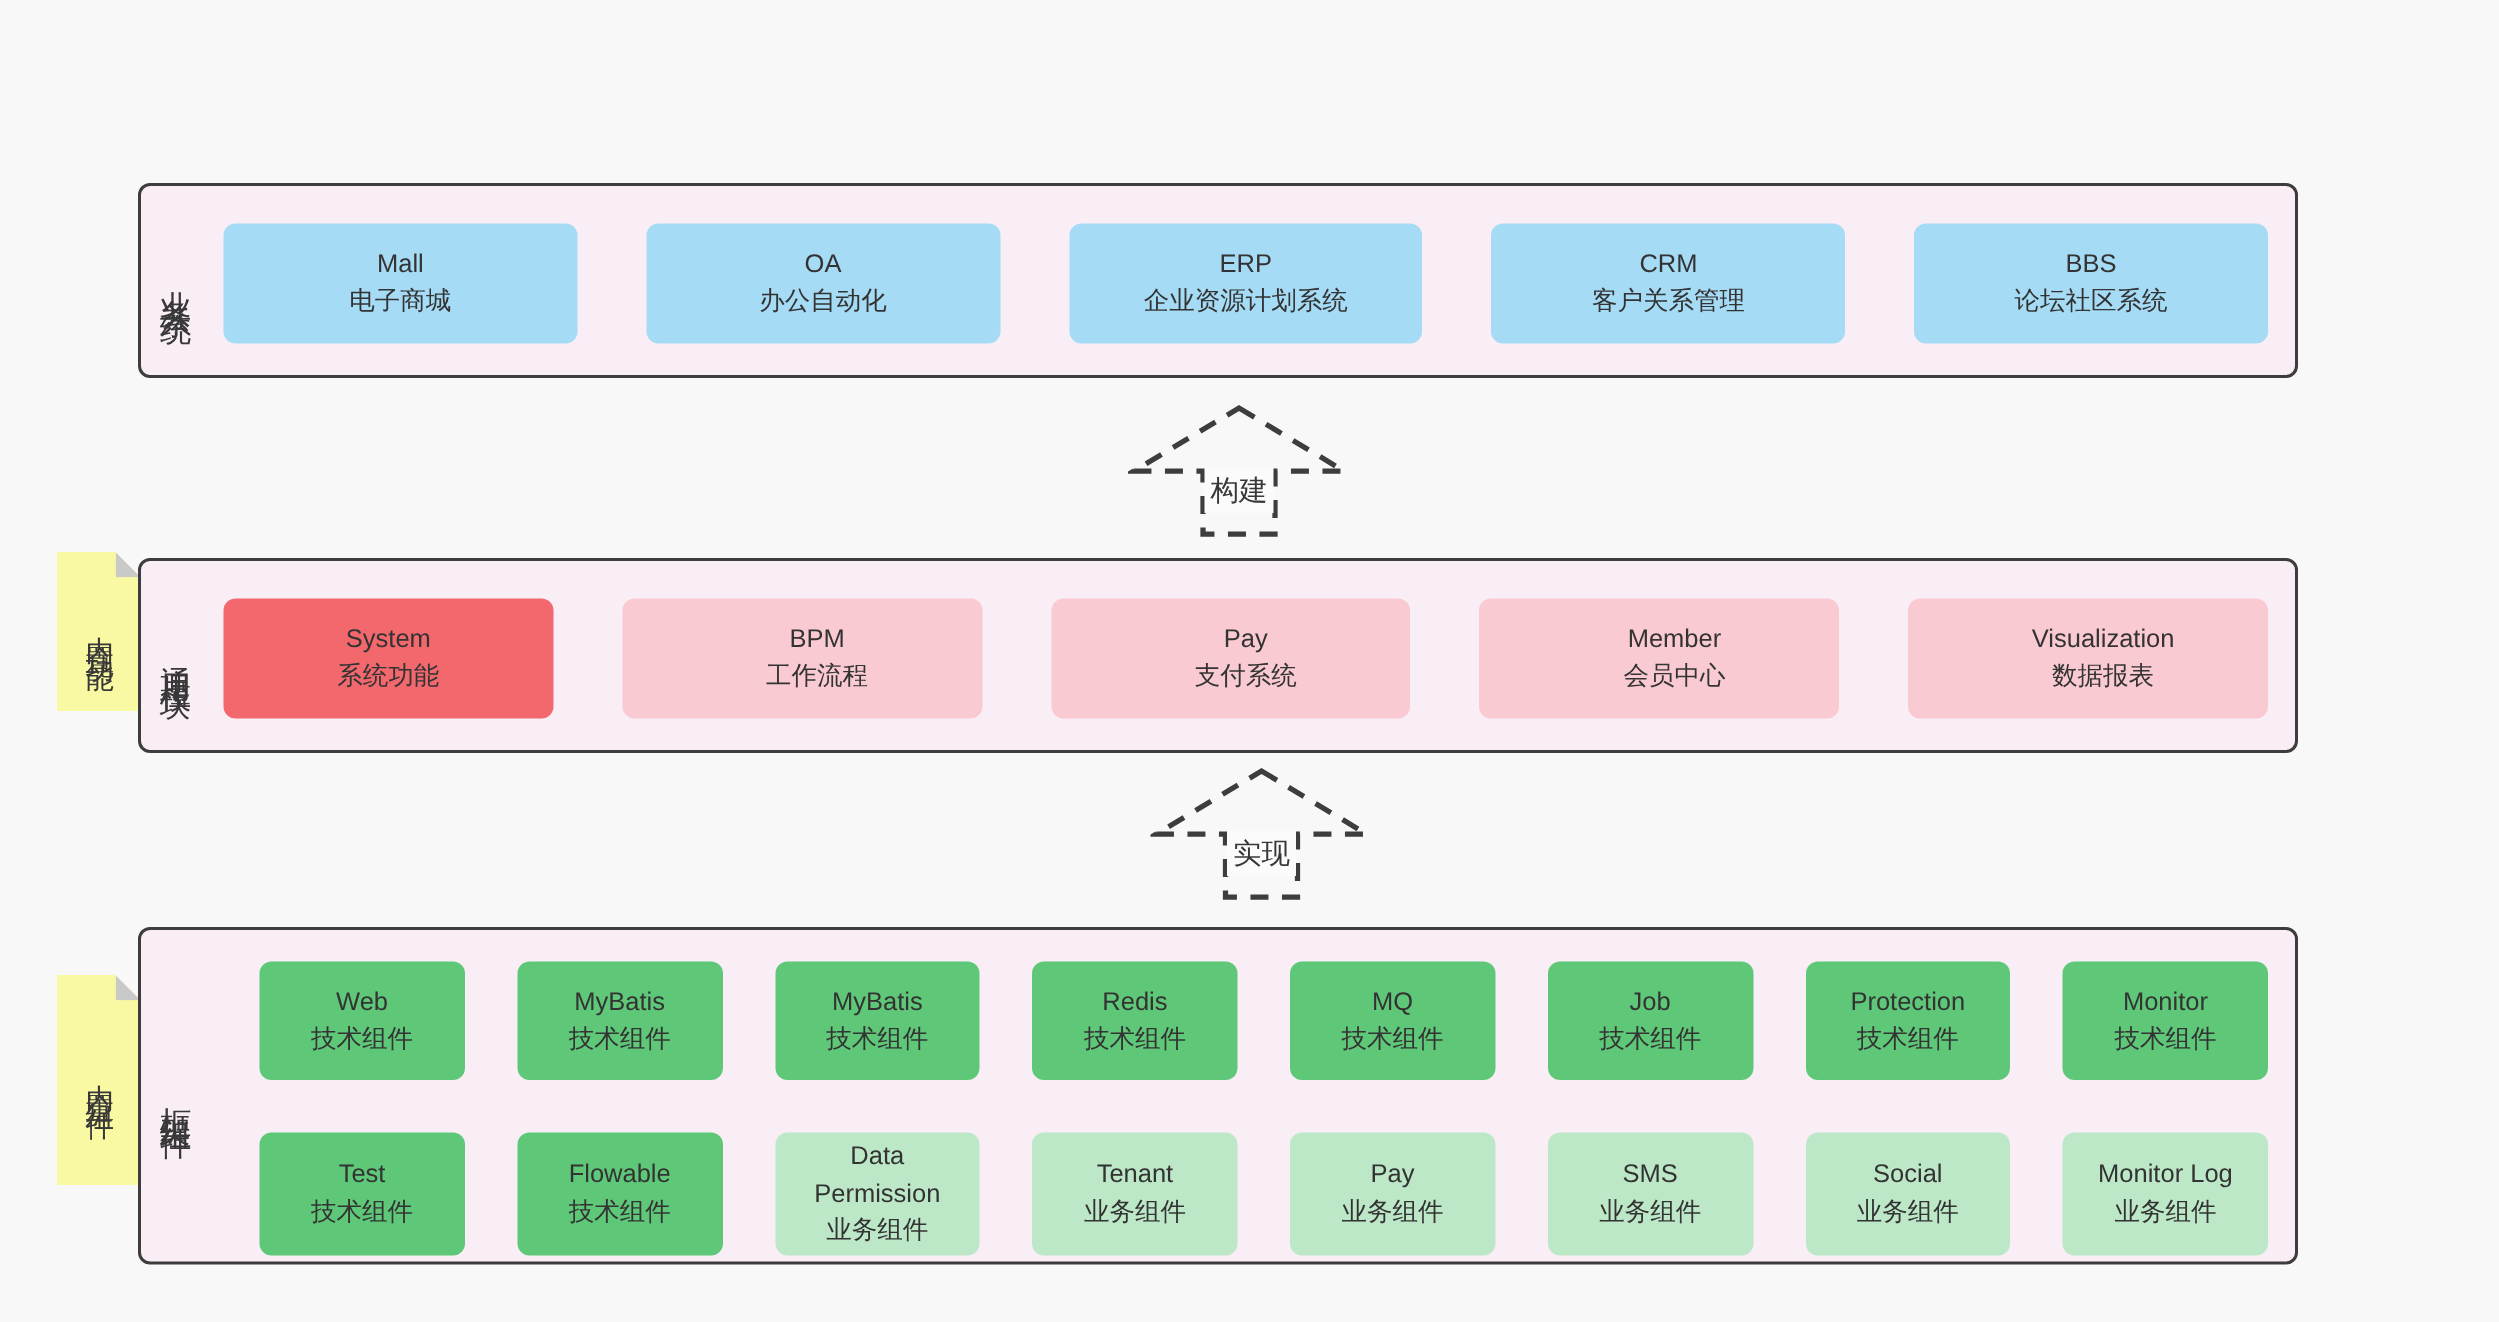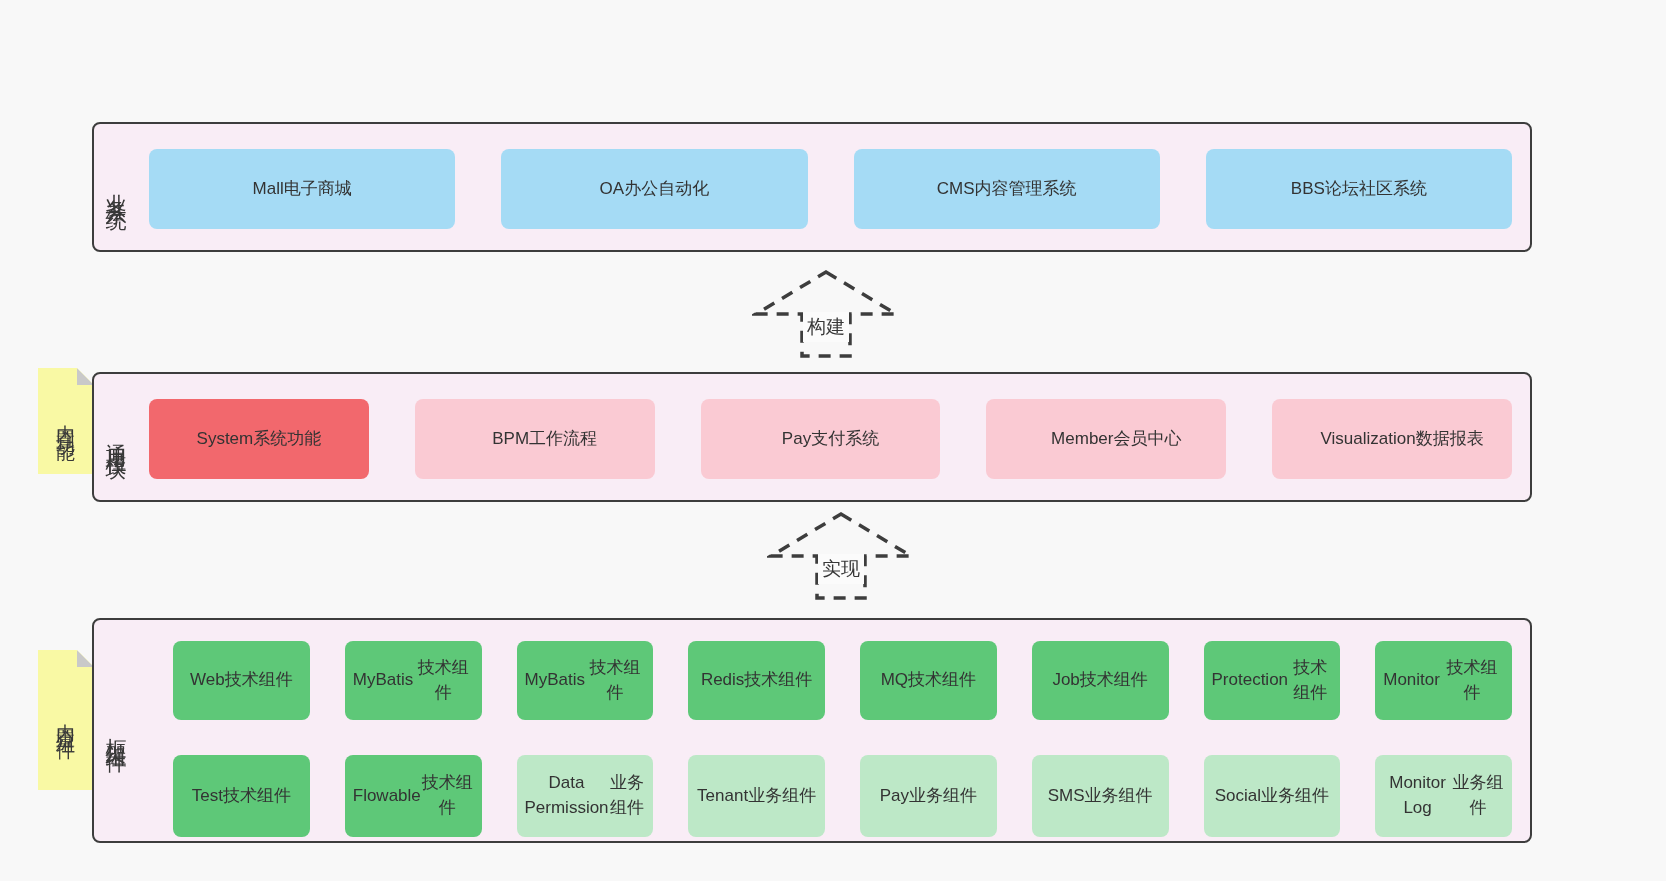--- a/index.html
+++ b/index.html
@@ -35,21 +35,21 @@
 
   
   .row{position:absolute;left:55px;right:18px;display:flex;}
   .row-6{gap:46px;}
   .row-8{gap:35px;padding-left:24px;}
   #panel-business .row{top:25px;height:80px;}
   #panel-modules .row{top:25px;height:80px;}
   #panel-framework .row.r1{top:21px;height:79px;}
   #panel-framework .row.r2{top:124px;height:82px;margin-top:11px;}
 
-  .box{flex:1;border-radius:8px;display:flex;justify-content:center;
+  .box{flex:1;border-radius:8px;display:flex;flex-direction:column;justify-content:center;
        align-items:center;text-align:center;padding:2px 8px;}
   .box .t,.box .s{font-size:17px;line-height:1.45;color:#333;}
   .box.blue{background:var(--blue);}
   .box.red{background:var(--red);}
   .box.pink{background:var(--pink);padding-left:28px;}
   .box.green{background:var(--green);}
   .box.lgreen{background:var(--light-green);}
 
   
   .arrow{position:absolute;width:148px;height:92px;}
@@ -79,22 +79,26 @@
     <div class="row row-6">
       <div class="box blue">
         <div class="t">Mall</div>
         <div class="s">电子商城</div>
       </div>
       <div class="box blue">
         <div class="t">OA</div>
         <div class="s">办公自动化</div>
       </div>
       <div class="box blue">
-        <div class="t">CMS</div>
-        <div class="s">内容管理系统</div>
+        <div class="t">ERP</div>
+        <div class="s">企业资源计划系统</div>
+      </div>
+      <div class="box blue">
+        <div class="t">CRM</div>
+        <div class="s">客户关系管理</div>
       </div>
       <div class="box blue">
         <div class="t">BBS</div>
         <div class="s">论坛社区系统</div>
       </div>
     </div>
   </section>
 
   <div class="arrow" id="arrow-build">
     <svg viewBox="0 0 148 92">

